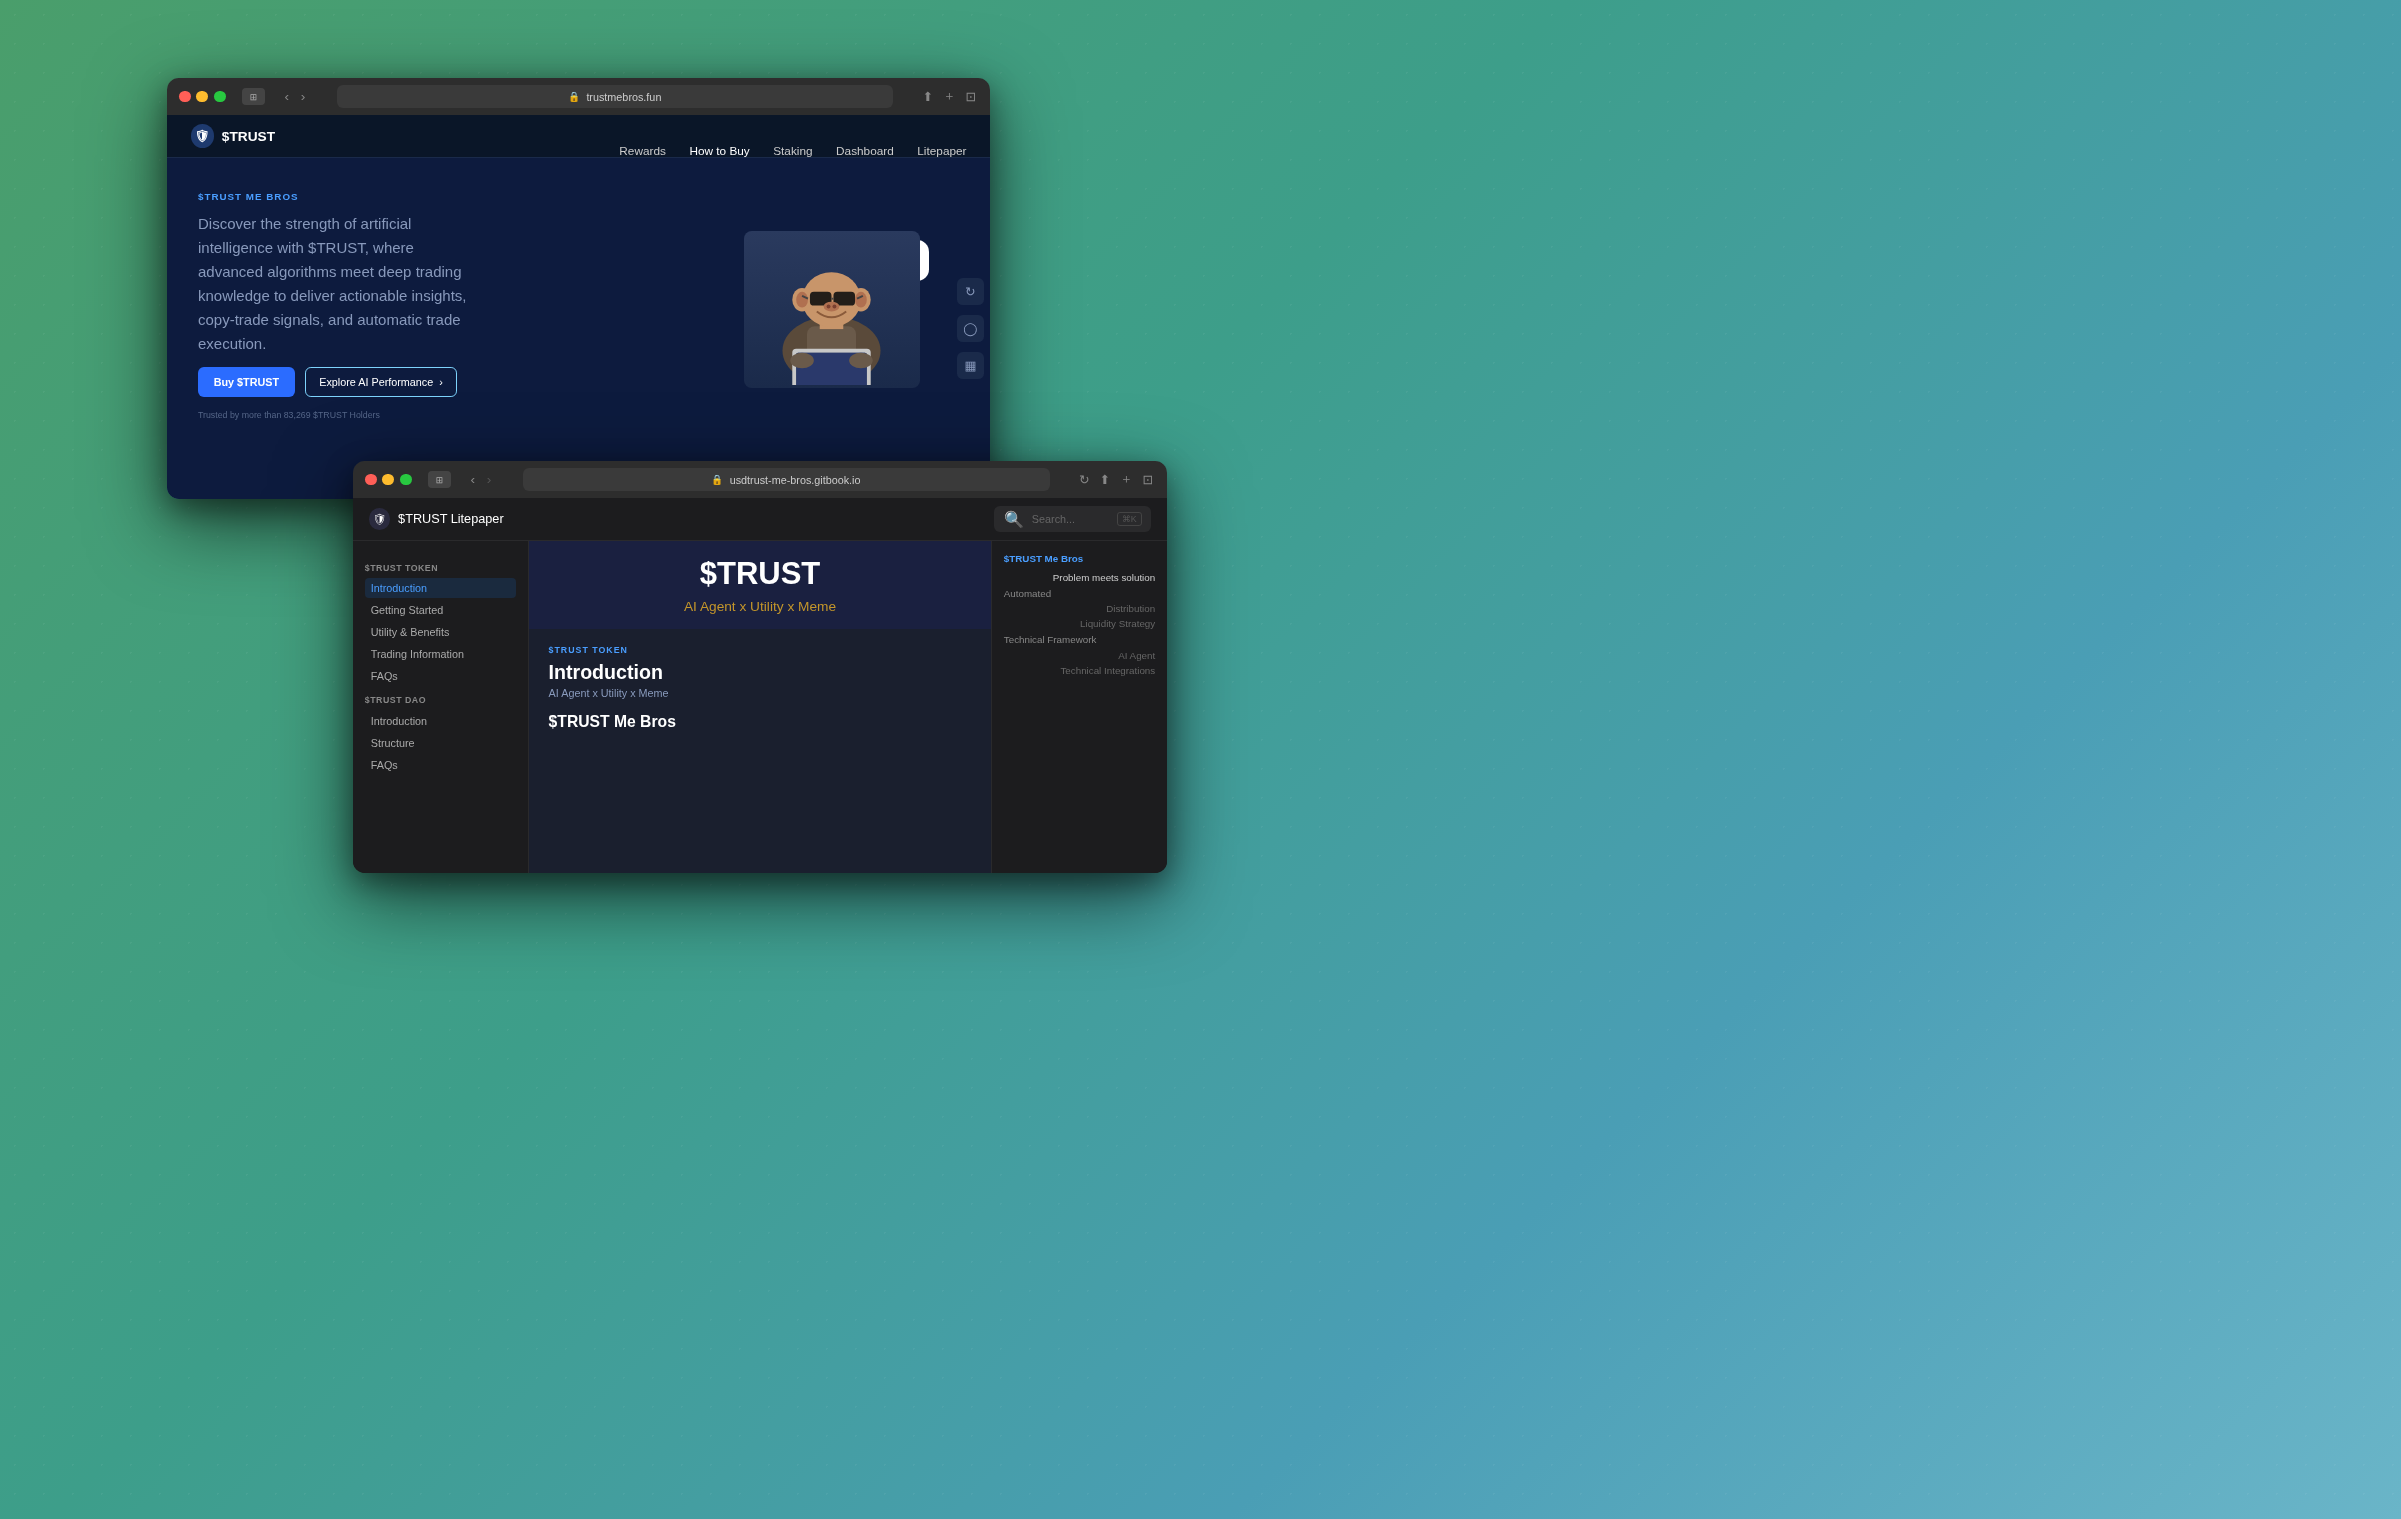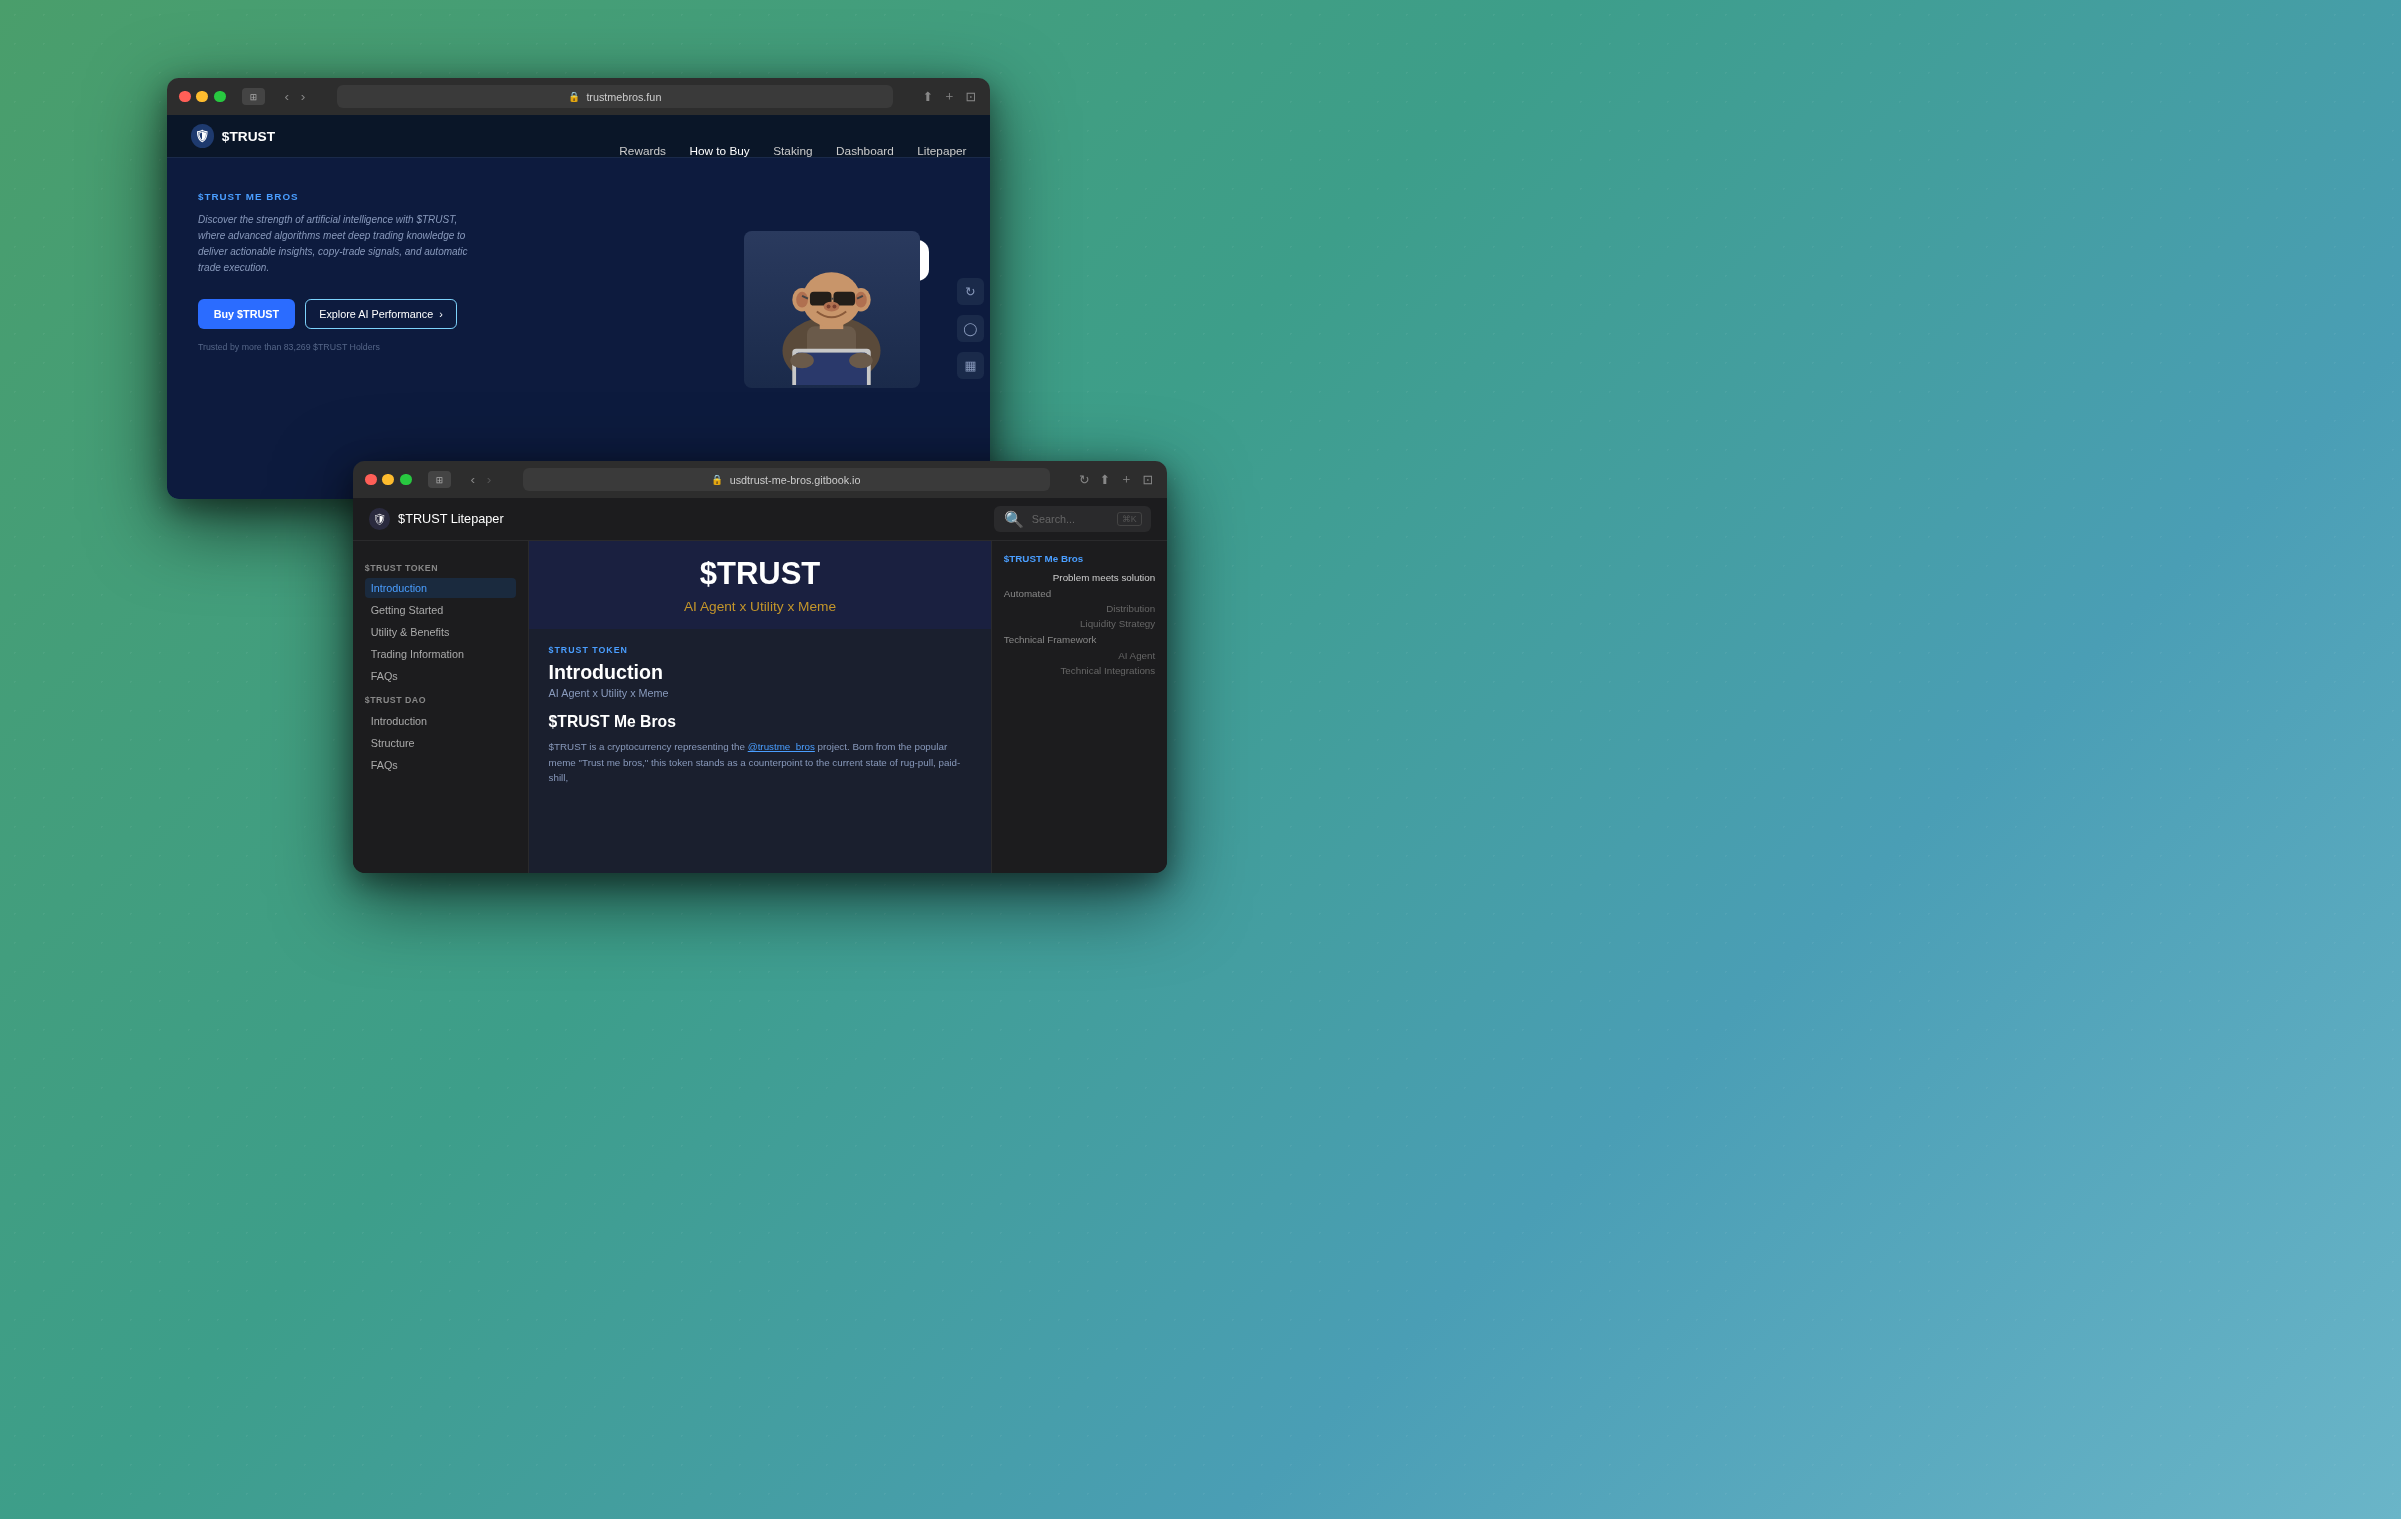--- a/index.html
+++ b/index.html
@@ -196,25 +196,24 @@
       line-height: 1.3;
       margin-bottom: 11.8px;
     }
 
     .hero-title .highlight {
       color: #4a9eff;
     }
 
     .hero-desc {
       color: #8899bb;
-      font-size: 10px;
+      font-size: 15px;
       line-height: 1.6;
-      margin-bottom: 23px;
+      margin-bottom: 11px;
       max-width: 274px;
-      font-style: italic;
     }
 
     .hero-buttons {
       display: flex;
       gap: 9.8px;
       margin-bottom: 13.7px;
     }
 
     .btn-primary {
       background: #2b6cff;
@@ -734,23 +733,20 @@
         <div class="gitbook-hero-banner">
           <div class="gitbook-hero-title">$TRUST</div>
           <div class="gitbook-hero-subtitle">AI Agent x Utility x Meme</div>
         </div>
 
         <div class="gitbook-article">
           <div class="article-badge">$TRUST TOKEN</div>
           <div class="article-title">Introduction</div>
           <div class="article-subtitle">AI Agent x Utility x Meme</div>
           <div class="article-section-title">$TRUST Me Bros</div>
-          <div class="article-text">
-            <span>$TRUST is a cryptocurrency representing the </span><span class="article-link">@trustme_bros</span><span> project. Born from the popular meme "Trust me bros," this token stands as a counterpoint to the current state of rug-pull, paid-shill,</span>
-          </div>
         </div>
       </div>
 
       <div class="gitbook-toc">
         <div class="toc-section-title">$TRUST Me Bros</div>
         <div class="toc-subitem active">Problem meets solution</div>
         <div class="toc-item">Automated</div>
         <div class="toc-subitem">Distribution</div>
         <div class="toc-subitem">Liquidity Strategy</div>
         <div class="toc-item">Technical Framework</div>

